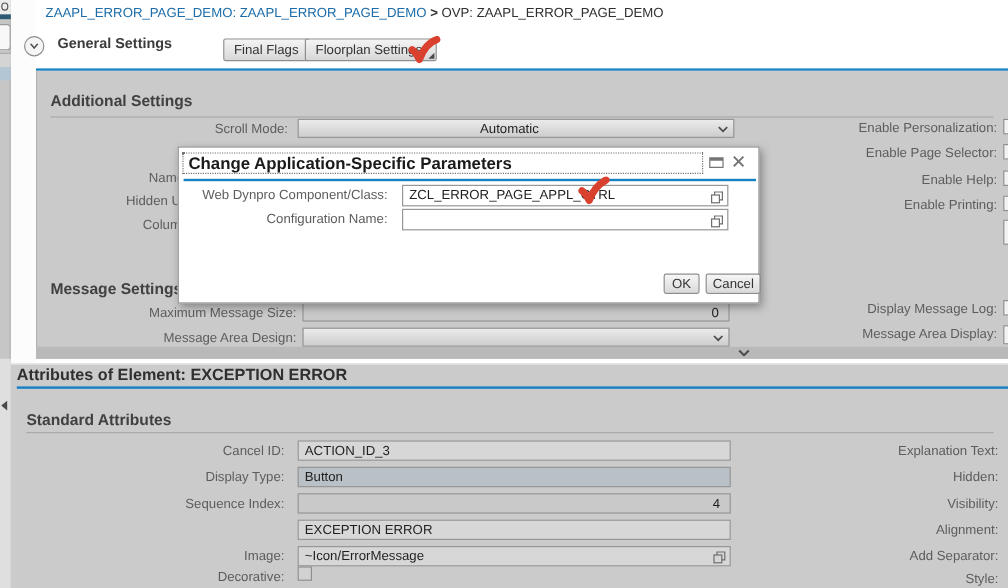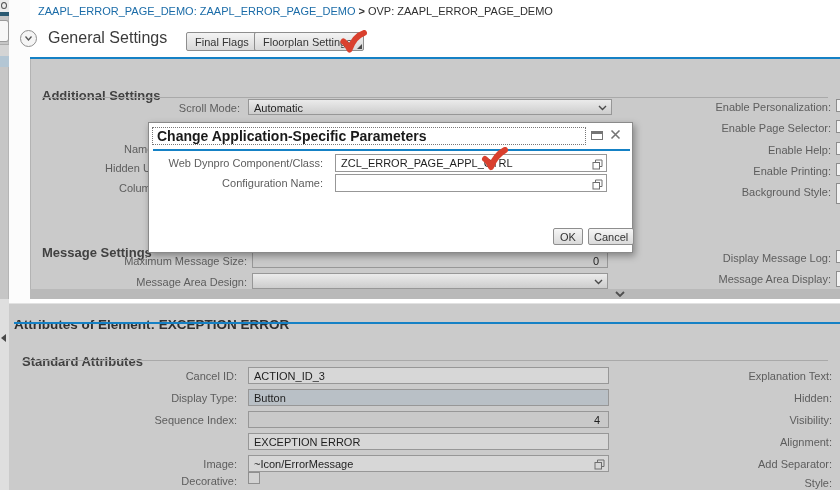--- a/index.html
+++ b/index.html
@@ -17,31 +17,31 @@
   .rail-light { position:absolute; left:0; top:299px; width:9px; height:191px; background:#dfdfdf; }
 
   .gutter { position:absolute; left:9px; top:0; width:21px; height:303px; background:#fcfcfc; }
 
   .crumb { position:absolute; left:38px; top:5px; font-size:11px; white-space:nowrap; }
   .crumb a { color:#1b6ca8; text-decoration:none; }
   .crumb .sep { color:#333; font-weight:bold; padding:0 3px; }
   .crumb .cur { color:#2f2f2f; }
 
   .circle-btn { position:absolute; left:20px; top:30px; width:17px; height:17px; border:1px solid #8f8f8f; border-radius:50%; background:#f5f5f5; display:flex; align-items:center; justify-content:center; cursor:pointer; }
-  .gen-title { position:absolute; left:48px; top:29px; font-size:16px; font-weight:normal; color:#3b3b3b; }
+  .gen-title { position:absolute; left:48px; top:29px; font-size:12px; font-weight:bold; color:#3b3b3b; }
 
   .btn { position:absolute; height:19px; background:linear-gradient(#f4f4f4,#d8d8d8); border:1px solid #8e8e8e; border-radius:2px; font-size:11px; color:#333; display:flex; align-items:center; padding:0 8px; cursor:pointer; }
   .menu-corner { position:absolute; right:1px; bottom:1px; width:0; height:0; border-bottom:5px solid #4a4a4a; border-left:5px solid transparent; }
 
   .blue-rule { position:absolute; background:#1581c5; }
 
   .panel-upper { position:absolute; left:30px; top:59px; width:810px; height:240px; background:#cacaca; border-left:1px solid #b3b3b3; }
   .panel-lower { position:absolute; left:9px; top:303px; width:831px; height:187px; background:#cbcbcb; border-top:1px solid #e2e2e2; }
 
-  .sec-title { position:absolute; font-size:13px; font-weight:bold; color:#414141;margin-top:12px; }
+  .sec-title { position:absolute; font-size:13px; font-weight:bold; color:#414141; }
   .hr { position:absolute; height:1px; background:#a9a9a9; }
 
   .lbl { position:absolute; font-size:11px; color:#5d5d5d; white-space:nowrap; }
   .lbl.r { text-align:right; }
 
   .fld { position:absolute; font-size:11px; color:#1f1f1f; border:1px solid #979797; background:#d7d7d7; padding:2px 5px; white-space:nowrap; overflow:hidden; }
   .fld.dd { background:linear-gradient(#ebebeb,#cdcdcd); padding-right:16px; }
   .fld.white { background:#fff; }
   .fld.blue { background:#b9c0c6; }
   .fld.ro { background:#c9c9c9; text-align:right; padding-right:8px; }
@@ -100,36 +100,35 @@
     <path d="M4.5 11.5 C7 13 9 16.5 10.5 19.5 C13.5 11.5 19 5 25 3" fill="none" stroke="#d9402e" stroke-width="6" stroke-linecap="round" stroke-linejoin="round"></path>
   </svg>
 
   <div class="blue-rule" style="left:30px; top:57px; width:810px; height:2px;"></div>
 
   <div class="panel-upper"></div>
   <div class="sec-title" style="left:42px; top:76px;">Additional Settings</div>
   <div class="hr" style="left:42px; top:97px; width:786px;"></div>
 
   <div class="lbl r" style="left:100px; top:102px; width:140px;">Scroll Mode:</div>
-  <div class="fld dd" style="left:248px; top:99px; width:364px; height:16px;">
+  <div class="fld dd" style="left:248px; top:99px; width:364px; height:16px;text-align:center;">
     <span>Automatic</span>
     <svg class="chev" width="9" height="6" viewBox="0 0 9 6">
         <path d="M1 1 L4.5 4.5 L8 1" fill="none" stroke="#4a4a4a" stroke-width="1.4"></path>
       </svg>
   </div>
 
   <div class="lbl" style="left:124px; top:143px;">Name</div>
   <div class="lbl" style="left:105px; top:162px;">Hidden U</div>
   <div class="lbl" style="left:119px; top:182px;">Column</div>
 
   <div class="lbl r" style="right:9px; top:101px; width:200px;">Enable Personalization:</div>
   <div class="lbl r" style="right:9px; top:122px; width:200px;">Enable Page Selector:</div>
   <div class="lbl r" style="right:9px; top:165px; width:200px;">Enable Printing:</div>
   <div class="lbl r" style="right:9px; top:144px; width:200px;">Enable Help:</div>
-  <div class="lbl r" style="right:9px; top:186px; width:200px;">Background Style:</div>
   <div class="sliver" style="left:836px; top:99px; height:13px;"></div>
   <div class="sliver" style="left:836px; top:120px; height:13px;"></div>
   <div class="sliver" style="left:836px; top:142px; height:13px;"></div>
   <div class="sliver" style="left:836px; top:163px; height:13px;"></div>
   <div class="sliver" style="left:836px; top:183px; height:21px;"></div>
 
   <div class="sec-title" style="left:42px; top:233px;">Message Settings</div>
   <div class="lbl r" style="left:100px; top:255px; width:147px;">Maximum Message Size:</div>
   <div class="fld ro" style="left:252px; top:252px; width:356px; height:16px;">0</div>
   <div class="lbl r" style="left:100px; top:276px; width:147px;">Message Area Design:</div>

